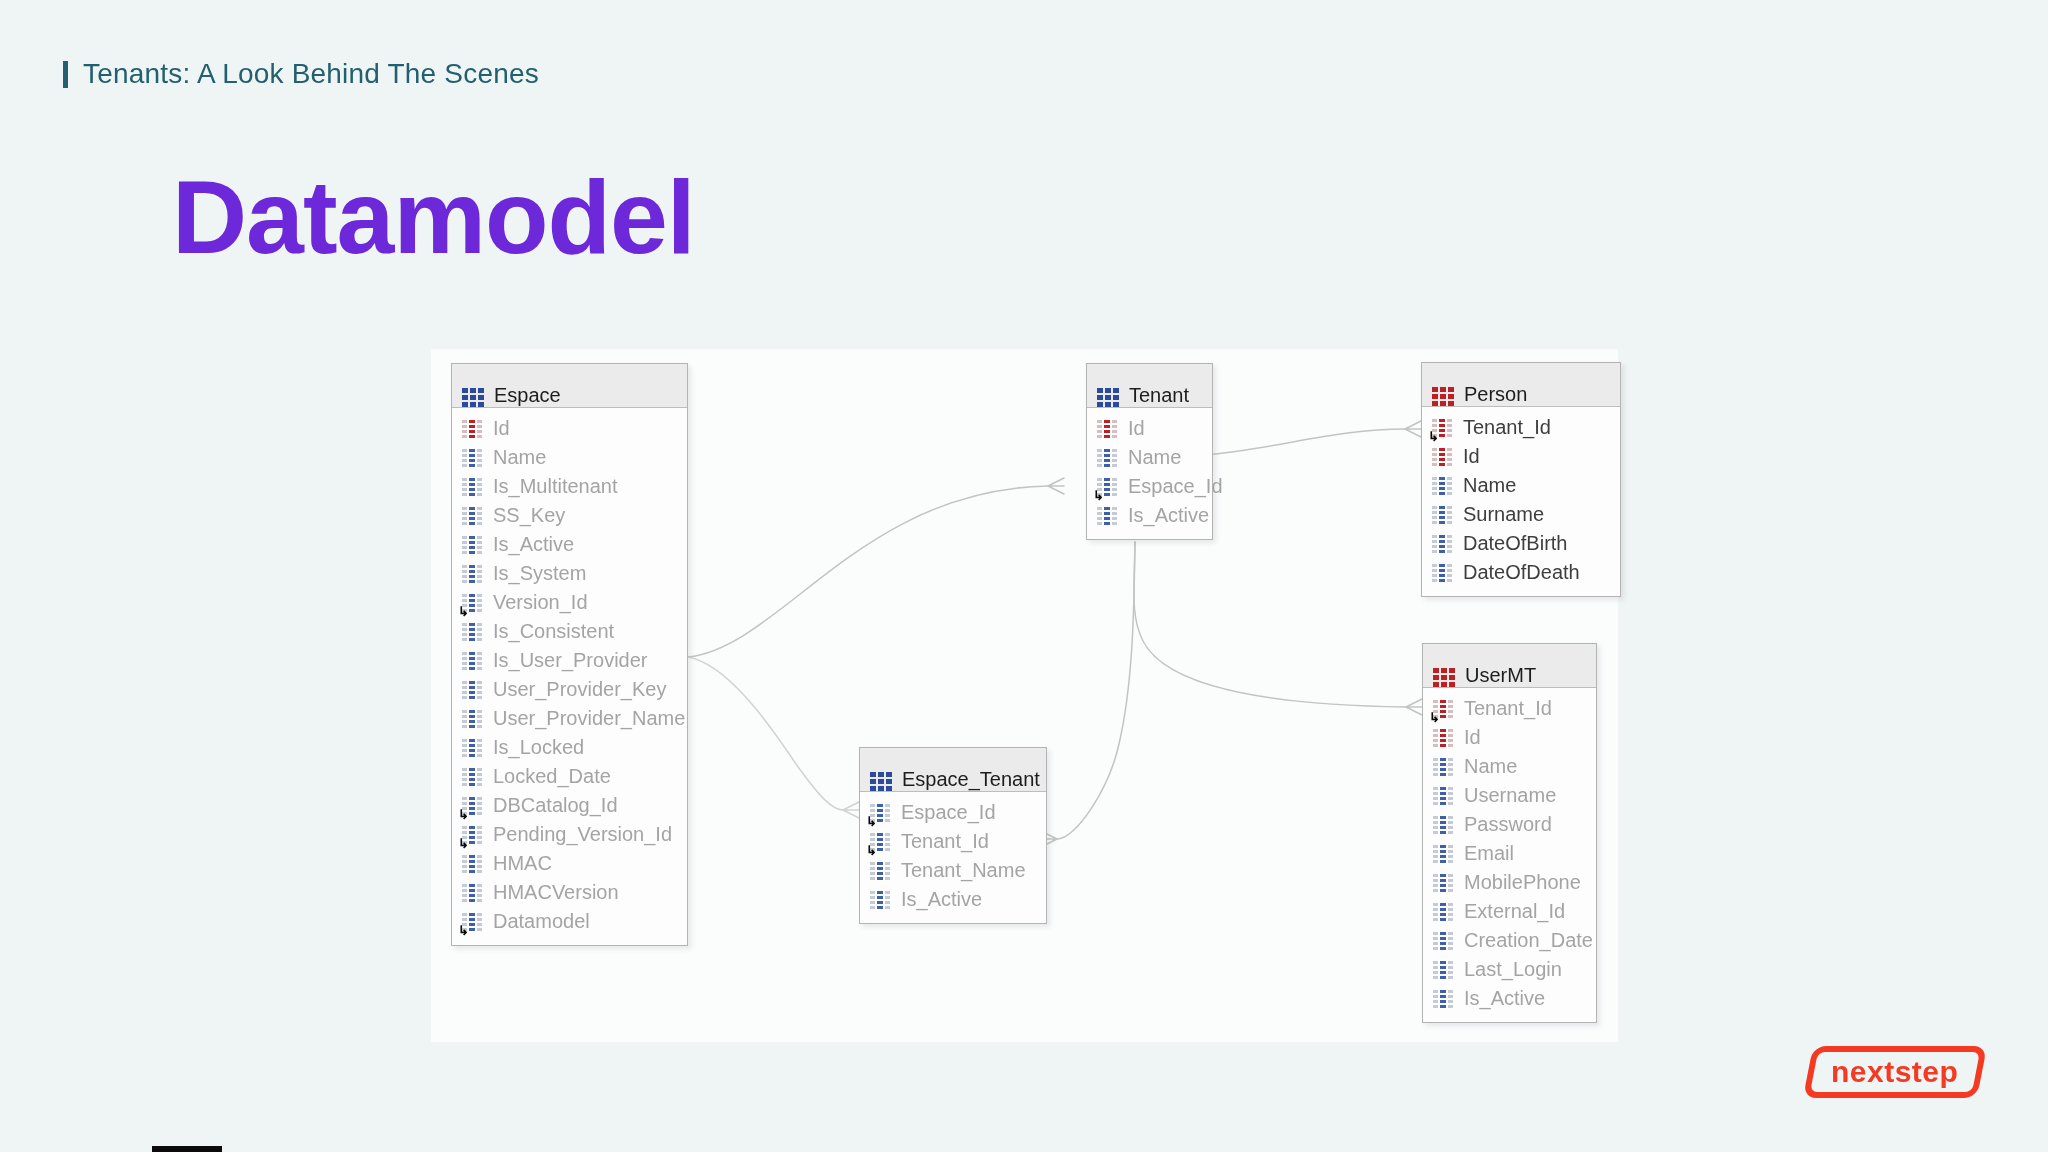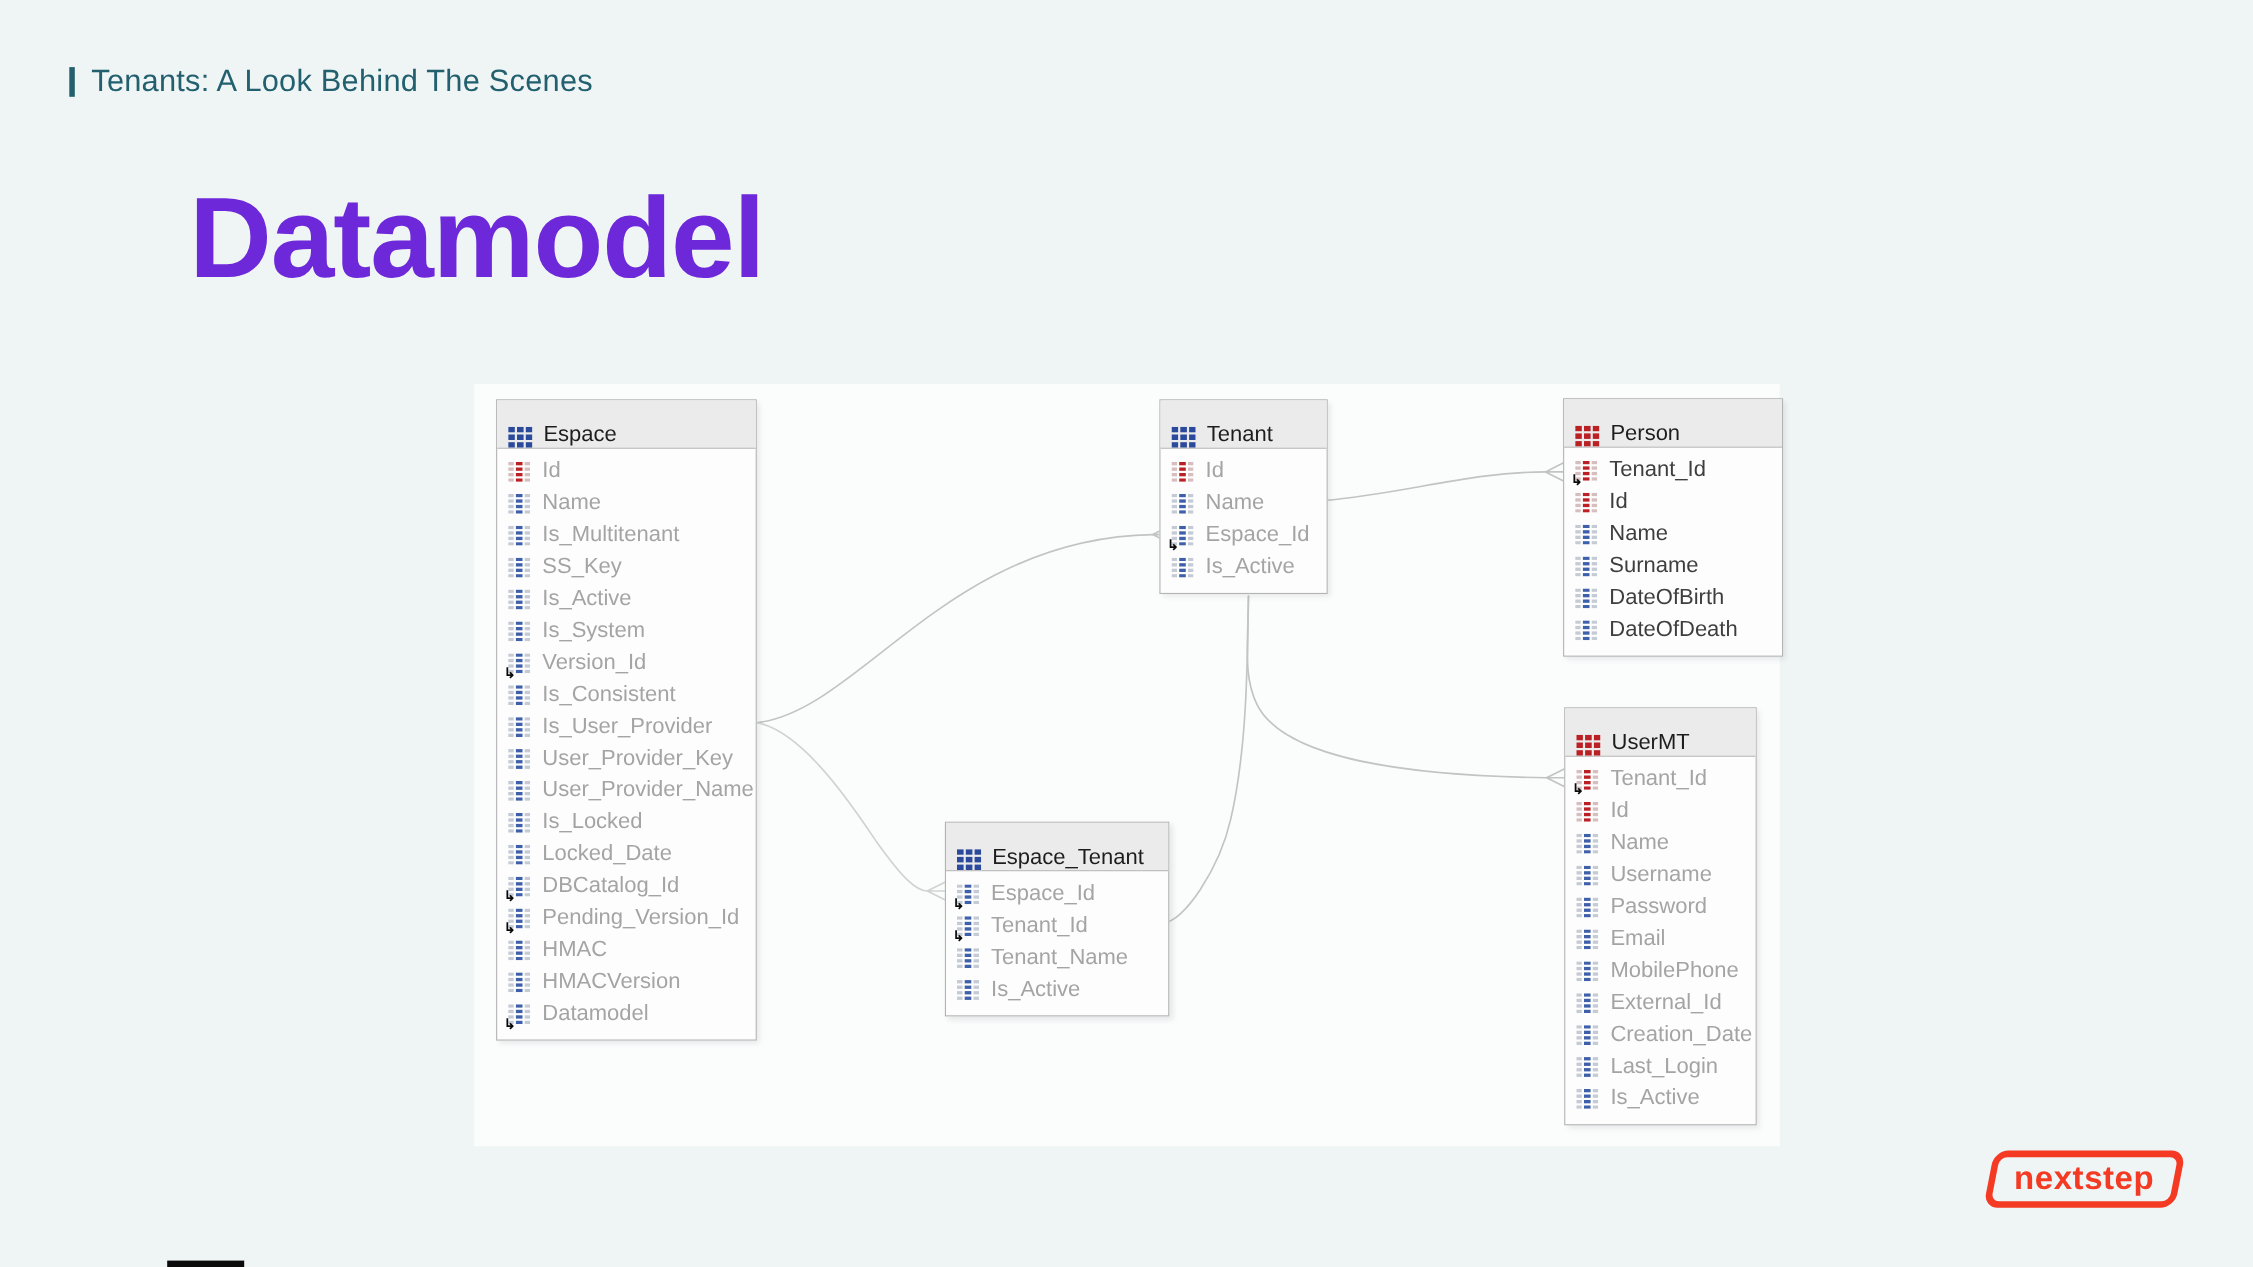--- a/index.html
+++ b/index.html
@@ -444,21 +444,21 @@
                 <rect x="0" y="15" width="5" height="3" fill="#c5cbd4"></rect>
                 <rect x="7" y="15" width="6" height="3" fill="#3e5fa9"></rect>
                 <rect x="15" y="15" width="5" height="3" fill="#c5cbd4"></rect>
               </svg>
               <span class="fk-mark">↳</span>
             </span>
             <span class="fname">Datamodel</span>
           </div>
         </div>
       </div>
-      <div class="erd-table" style="left: 623px; top: 14px; width: 153px;">
+      <div class="erd-table" style="left: 655px; top: 14px; width: 127px;">
         <div class="erd-head">
           <span class="icon-wrap">
             <svg width="22" height="19" viewBox="0 0 22 19">
               <rect x="0" y="0" width="6" height="5" fill="#2b4a9c"></rect>
               <rect x="8" y="0" width="6" height="5" fill="#2b4a9c"></rect>
               <rect x="16" y="0" width="6" height="5" fill="#2b4a9c"></rect>
               <rect x="0" y="7" width="6" height="5" fill="#2b4a9c"></rect>
               <rect x="8" y="7" width="6" height="5" fill="#2b4a9c"></rect>
               <rect x="16" y="7" width="6" height="5" fill="#2b4a9c"></rect>
               <rect x="0" y="14" width="6" height="5" fill="#2b4a9c"></rect>
@@ -676,21 +676,21 @@
                 <rect x="15" y="10" width="5" height="3" fill="#c5cbd4"></rect>
                 <rect x="0" y="15" width="5" height="3" fill="#c5cbd4"></rect>
                 <rect x="7" y="15" width="6" height="3" fill="#3e5fa9"></rect>
                 <rect x="15" y="15" width="5" height="3" fill="#c5cbd4"></rect>
               </svg>
             </span>
             <span class="fname">DateOfDeath</span>
           </div>
         </div>
       </div>
-      <div class="erd-table" style="left: 428px; top: 398px; width: 204px;">
+      <div class="erd-table" style="left: 428px; top: 398px; width: 188px;">
         <div class="erd-head">
           <span class="icon-wrap">
             <svg width="22" height="19" viewBox="0 0 22 19">
               <rect x="0" y="0" width="6" height="5" fill="#2b4a9c"></rect>
               <rect x="8" y="0" width="6" height="5" fill="#2b4a9c"></rect>
               <rect x="16" y="0" width="6" height="5" fill="#2b4a9c"></rect>
               <rect x="0" y="7" width="6" height="5" fill="#2b4a9c"></rect>
               <rect x="8" y="7" width="6" height="5" fill="#2b4a9c"></rect>
               <rect x="16" y="7" width="6" height="5" fill="#2b4a9c"></rect>
               <rect x="0" y="14" width="6" height="5" fill="#2b4a9c"></rect>

